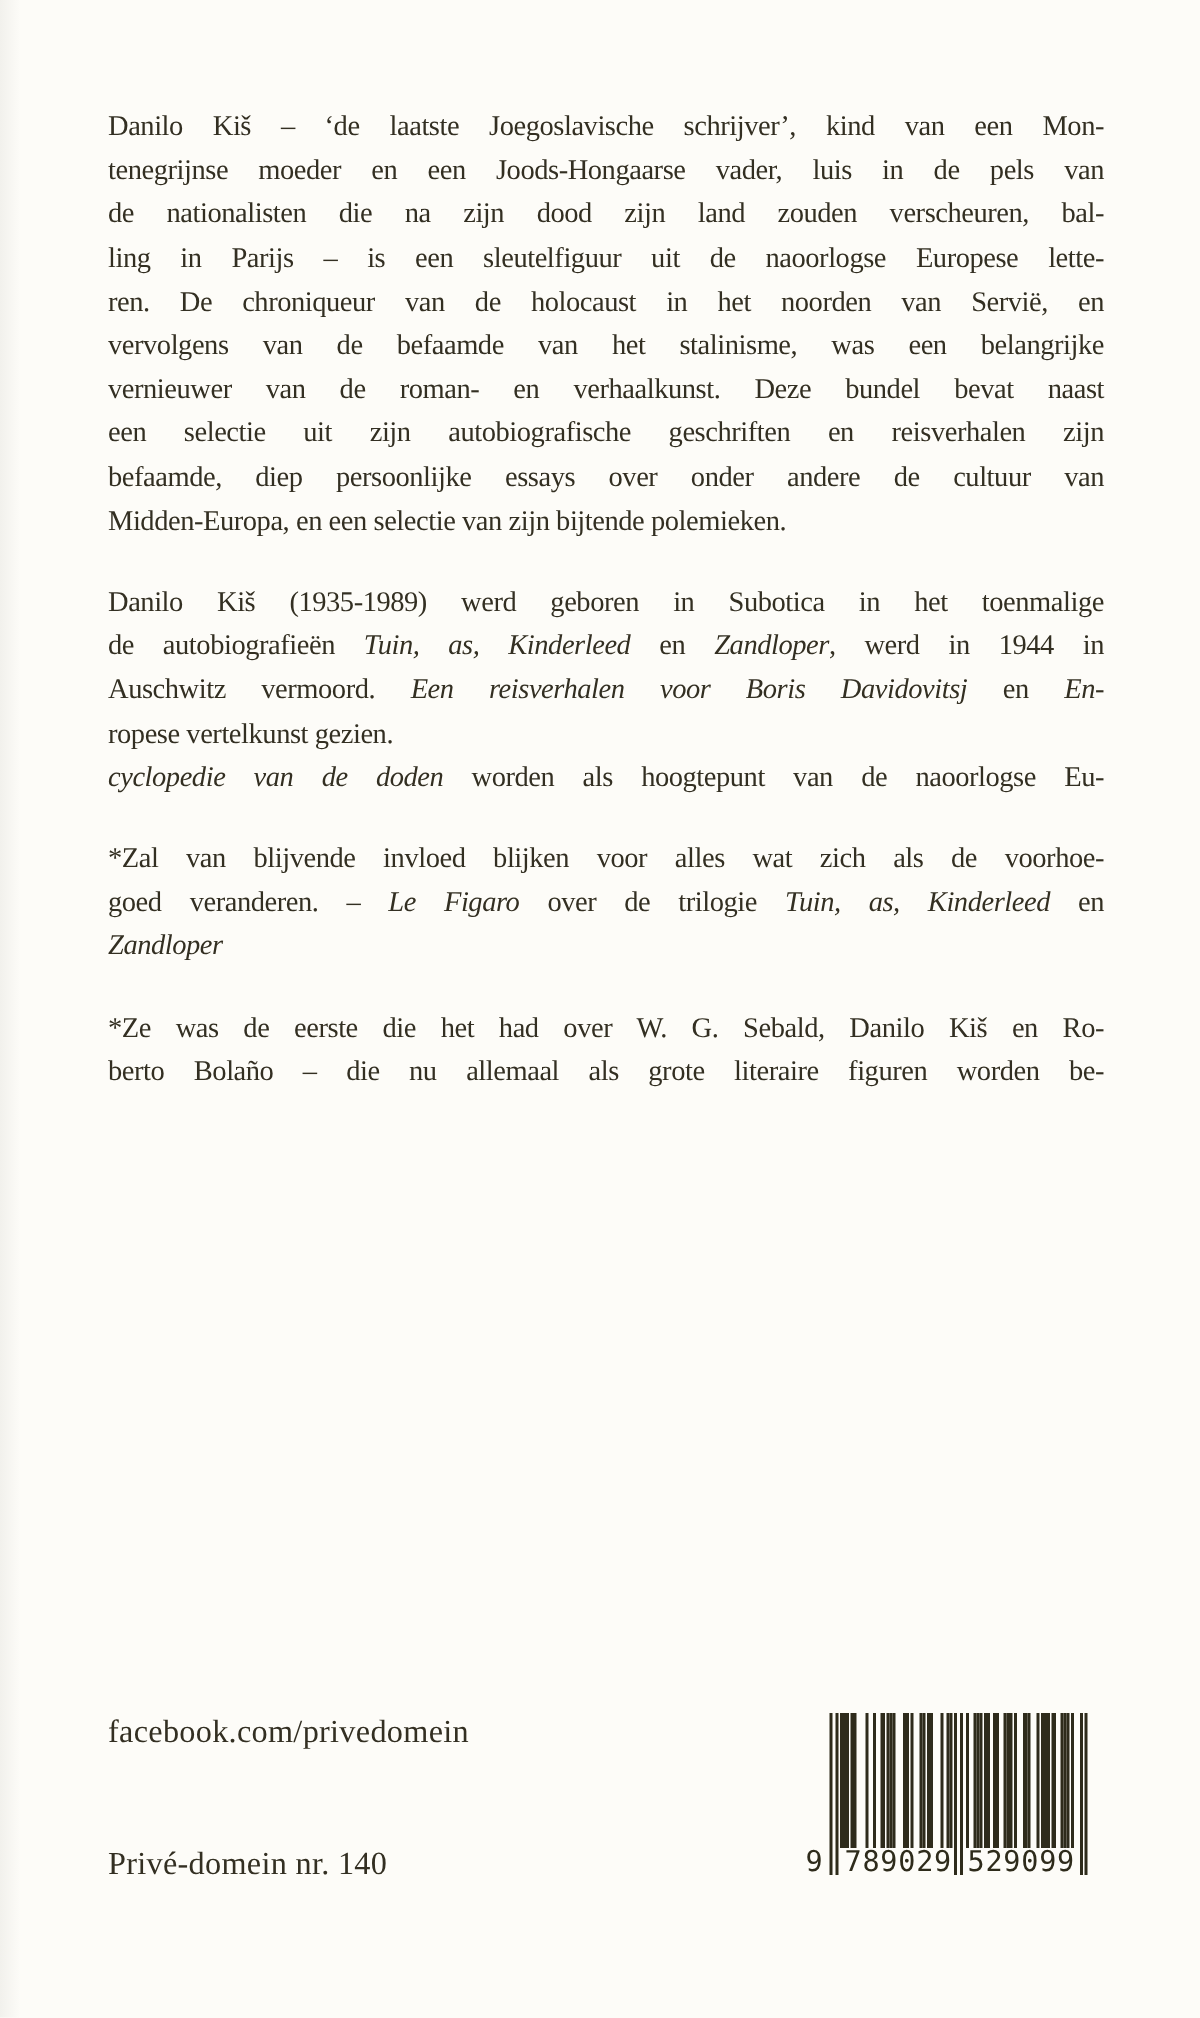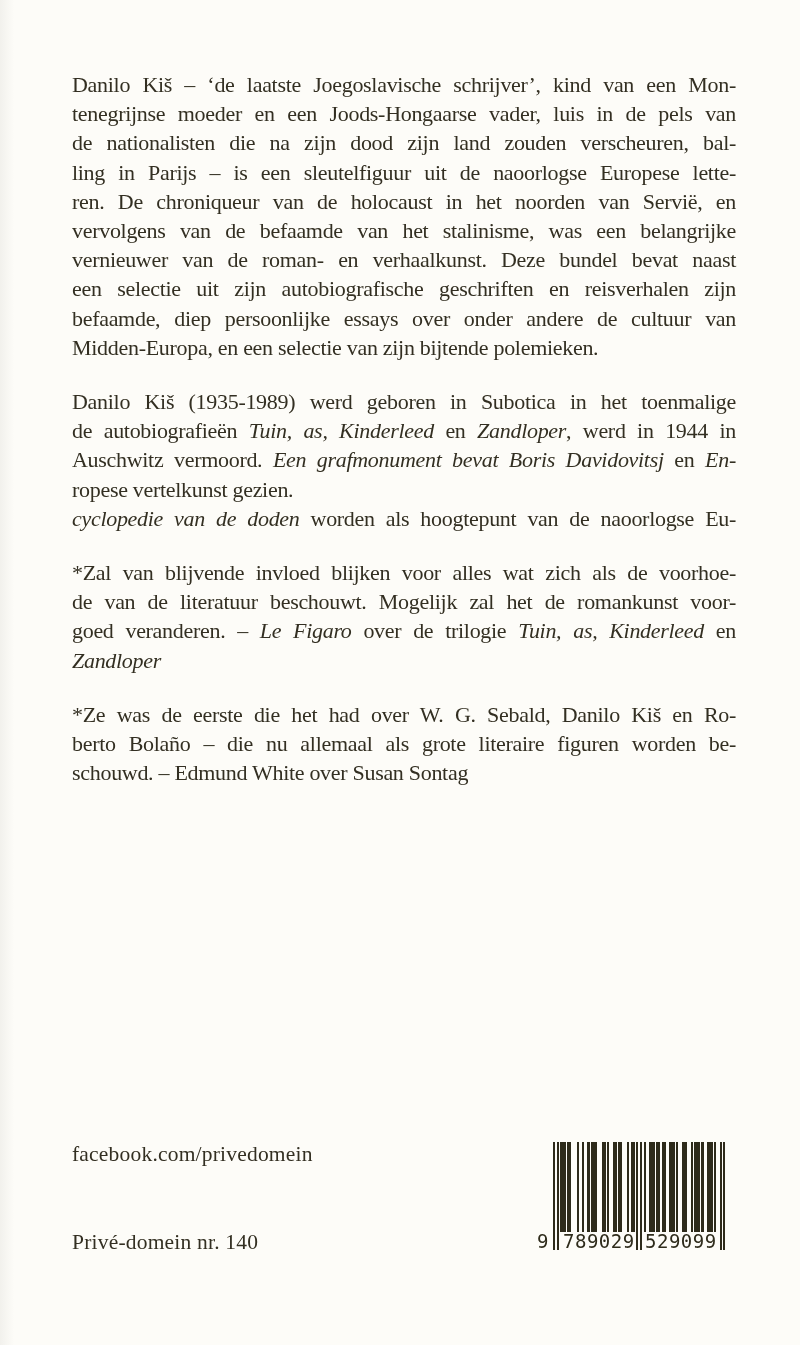--- a/index.html
+++ b/index.html
@@ -14,21 +14,21 @@
   }
   
   body::before {
     content: ""; position: absolute; left: 0; top: 0; bottom: 0; width: 14px;
     background: linear-gradient(to right, rgba(60,60,50,0.06), rgba(60,60,50,0));
     pointer-events: none;
   }
 
   .blurb {
     position: absolute; left: 72px; top: 70px; width: 664px;
-    font-size: 22px; letter-spacing: -0.3px;
+    font-size: 19px; letter-spacing: -0.3px;
   }
   .para { margin: 0 0 25px 0; }
   .line {
     line-height: 29.2px;
     text-align: justify;
     text-align-last: justify;
     text-justify: inter-word;
     white-space: nowrap;
   }
   .line.last { text-align: center; text-align-last: left; }
@@ -79,34 +79,32 @@
         <div class="line"><span>ren. De chroniqueur van de holocaust in het noorden van Servië, en</span></div>
         <div class="line"><span>vervolgens van de befaamde van het stalinisme, was een belangrijke</span></div>
         <div class="line"><span>vernieuwer van de roman- en verhaalkunst. Deze bundel bevat naast</span></div>
         <div class="line"><span>een selectie uit zijn autobiografische geschriften en reisverhalen zijn</span></div>
         <div class="line"><span>befaamde, diep persoonlijke essays over onder andere de cultuur van</span></div>
         <div class="line last"><span>Midden-Europa, en een selectie van zijn bijtende polemieken.</span></div>
       </div>
     <div class="para">
         <div class="line"><span>Danilo Kiš (1935-1989) werd geboren in Subotica in het toenmalige</span></div>
         <div class="line"><span>de autobiografieën </span><span class="it">Tuin, as, Kinderleed</span><span> en </span><span class="it">Zandloper</span><span>, werd in 1944 in</span></div>
-        <div class="line"><span>Auschwitz vermoord. </span><span class="it">Een grafmonument bevat Boris Davidovitsj</span><span> en </span><span class="it">En-</span></div>
+        <div class="line"><span>Auschwitz vermoord. </span><span class="it">Een reisverhalen voor Boris Davidovitsj</span><span> en </span><span class="it">En-</span></div>
         <div class="line last"><span>ropese vertelkunst gezien.</span></div>
         <div class="line"><span class="it">cyclopedie van de doden</span><span> worden als hoogtepunt van de naoorlogse Eu-</span></div>
       </div>
     <div class="para">
         <div class="line"><span>*Zal van blijvende invloed blijken voor alles wat zich als de voorhoe-</span></div>
-        <div class="line"><span>de van de literatuur beschouwt. Mogelijk zal het de romankunst voor-</span></div>
         <div class="line"><span>goed veranderen. – </span><span class="it">Le Figaro</span><span> over de trilogie </span><span class="it">Tuin, as, Kinderleed</span><span> en</span></div>
         <div class="line last"><span class="it">Zandloper</span></div>
       </div>
     <div class="para">
         <div class="line"><span>*Ze was de eerste die het had over W. G. Sebald, Danilo Kiš en Ro-</span></div>
         <div class="line"><span>berto Bolaño – die nu allemaal als grote literaire figuren worden be-</span></div>
-        <div class="line last"><span>schouwd. – Edmund White over Susan Sontag</span></div>
       </div>
   </main>
 
   <div class="footer-links">
     <div>facebook.com/privedomein</div>
   </div>
 
   <div class="series">Privé-domein nr. 140</div>
 
   <div class="barcode">

